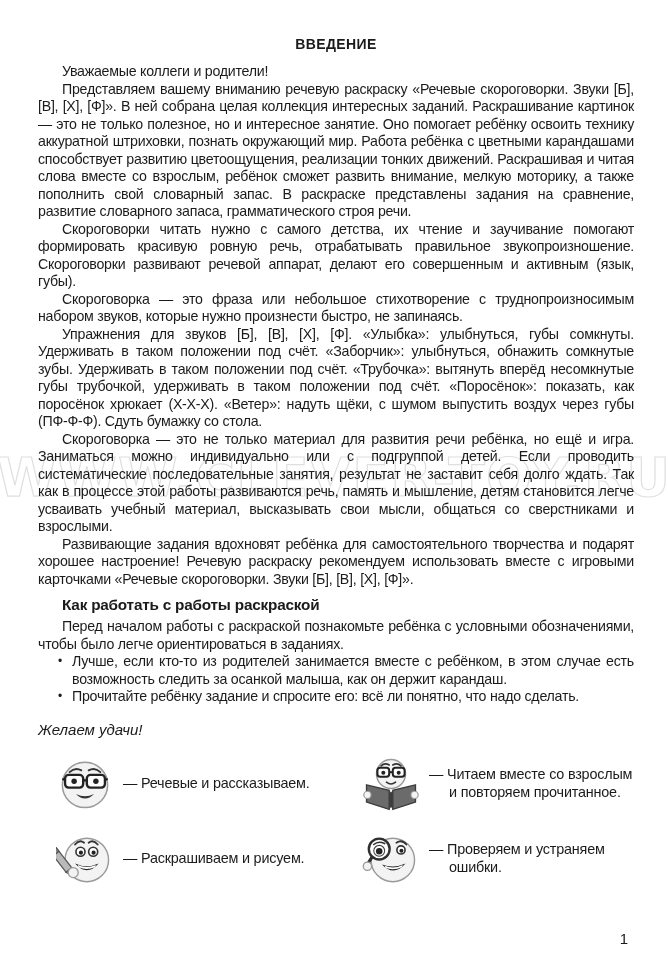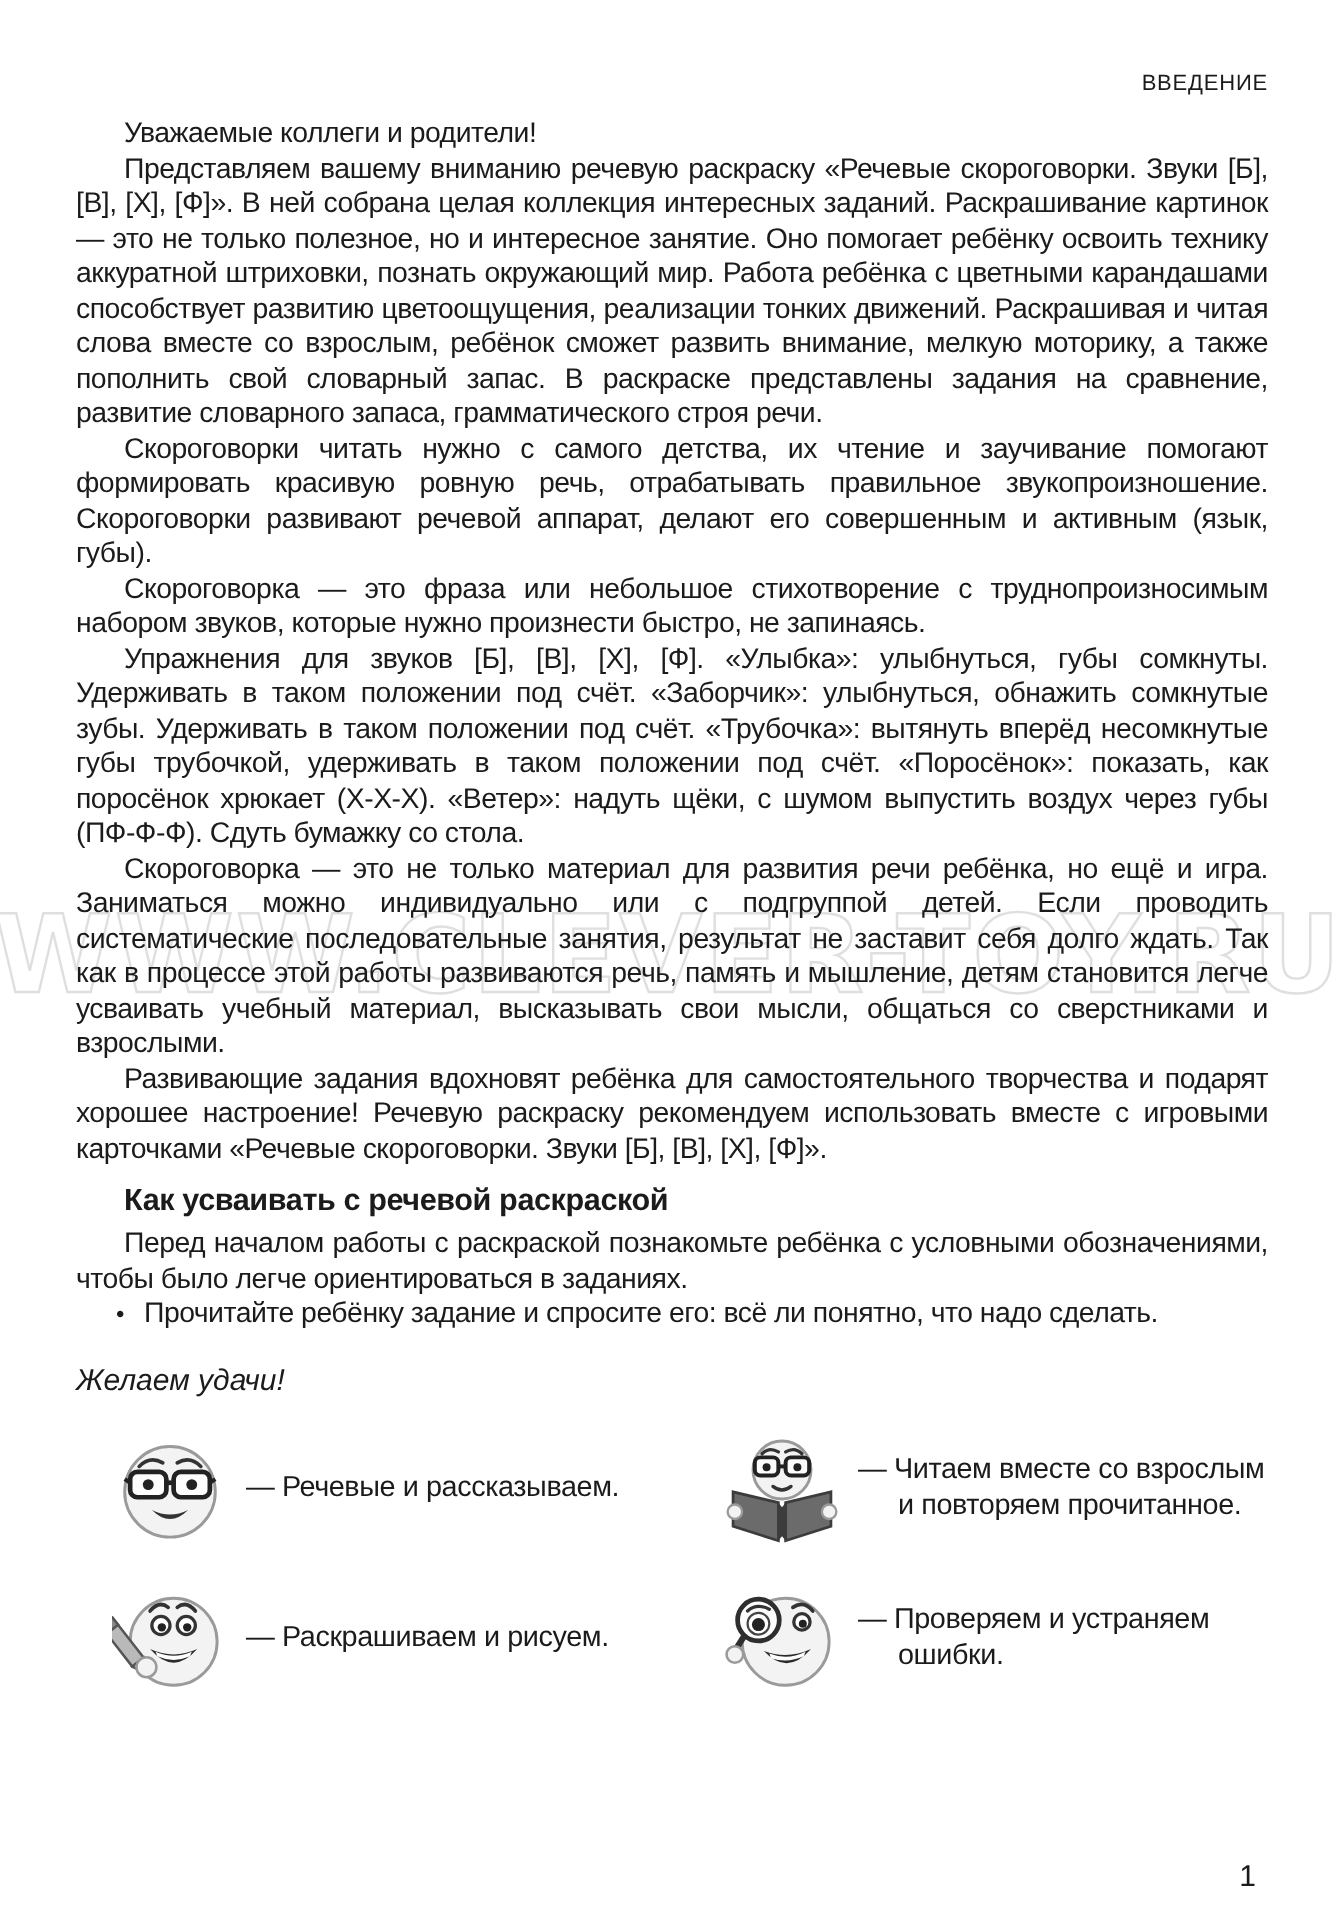--- a/index.html
+++ b/index.html
@@ -8,21 +8,21 @@
     font-family:"Liberation Sans",sans-serif;color:#1b1b1b;overflow:hidden;
   }
   .watermark{
     position:absolute;top:446px;left:50%;transform:translateX(-50%);
     font-size:54px;font-weight:700;letter-spacing:1px;white-space:nowrap;
     color:transparent;-webkit-text-stroke:1.2px rgba(130,130,130,0.26);
     font-family:"DejaVu Sans",sans-serif;pointer-events:none;z-index:1;
   }
   .content{position:absolute;left:38px;right:34px;top:36px;z-index:2;}
   .title{
-    font-size:11px;font-weight:400;text-align:right;margin:0 0 11px 0;
+    font-size:14px;font-weight:700;text-align:center;margin:0 0 11px 0;
     letter-spacing:0.4px;
   }
   p.body{
     font-size:14.2px;line-height:17.5px;text-align:justify;
     text-indent:24px;margin:0;letter-spacing:-0.25px;
   }
   h2.howto-heading{
     font-size:15.3px;font-weight:700;margin:8px 0 4px 24px;letter-spacing:-0.2px;
   }
   ul.howto-list{margin:0;padding:0;list-style:none;}
@@ -67,24 +67,25 @@
     <h1 class="title">ВВЕДЕНИЕ</h1>
 
     <p class="body">Уважаемые коллеги и родители!</p>
     <p class="body">Представляем вашему вниманию речевую раскраску «Речевые скороговорки. Звуки [Б], [В], [Х], [Ф]». В ней собрана целая коллекция интересных заданий. Раскрашивание картинок — это не только полезное, но и интересное занятие. Оно помогает ребёнку освоить технику аккуратной штриховки, познать окружающий мир. Работа ребёнка с цветными карандашами способствует развитию цветоощущения, реализации тонких движений. Раскрашивая и читая слова вместе со взрослым, ребёнок сможет развить внимание, мелкую моторику, а также пополнить свой словарный запас. В раскраске представлены задания на сравнение, развитие словарного запаса, грамматического строя речи.</p>
     <p class="body">Скороговорки читать нужно с самого детства, их чтение и заучивание помогают формировать красивую ровную речь, отрабатывать правильное звукопроизношение. Скороговорки развивают речевой аппарат, делают его совершенным и активным (язык, губы).</p>
     <p class="body">Скороговорка — это фраза или небольшое стихотворение с труднопроизносимым набором звуков, которые нужно произнести быстро, не запинаясь.</p>
     <p class="body">Упражнения для звуков [Б], [В], [Х], [Ф]. «Улыбка»: улыбнуться, губы сомкнуты. Удерживать в таком положении под счёт. «Заборчик»: улыбнуться, обнажить сомкнутые зубы. Удерживать в таком положении под счёт. «Трубочка»: вытянуть вперёд несомкнутые губы трубочкой, удерживать в таком положении под счёт. «Поросёнок»: показать, как поросёнок хрюкает (Х-Х-Х). «Ветер»: надуть щёки, с шумом выпустить воздух через губы (ПФ-Ф-Ф). Сдуть бумажку со стола.</p>
     <p class="body">Скороговорка — это не только материал для развития речи ребёнка, но ещё и игра. Заниматься можно индивидуально или с подгруппой детей. Если проводить систематические последовательные занятия, результат не заставит себя долго ждать. Так как в процессе этой работы развиваются речь, память и мышление, детям становится легче усваивать учебный материал, высказывать свои мысли, общаться со сверстниками и взрослыми.</p>
     <p class="body">Развивающие задания вдохновят ребёнка для самостоятельного творчества и подарят хорошее настроение! Речевую раскраску рекомендуем использовать вместе с игровыми карточками «Речевые скороговорки. Звуки [Б], [В], [Х], [Ф]».</p>
 
-    <h2 class="howto-heading">Как усваивать с речевой раскраской</h2>
+    <h2 class="howto-heading">Как работать с работы раскраской</h2>
     <p class="body">Перед началом работы с раскраской познакомьте ребёнка с условными обозначениями, чтобы было легче ориентироваться в заданиях.</p>
 
     <ul class="howto-list">
+      <li>Лучше, если кто-то из родителей занимается вместе с ребёнком, в этом случае есть возможность следить за осанкой малыша, как он держит карандаш.</li>
       <li>Прочитайте ребёнку задание и спросите его: всё ли понятно, что надо сделать.</li>
     </ul>
 
     <p class="wish">Желаем удачи!</p>
 
 
     <div class="legend-grid">
 
       <div class="legend-item">
         <span class="licon">

